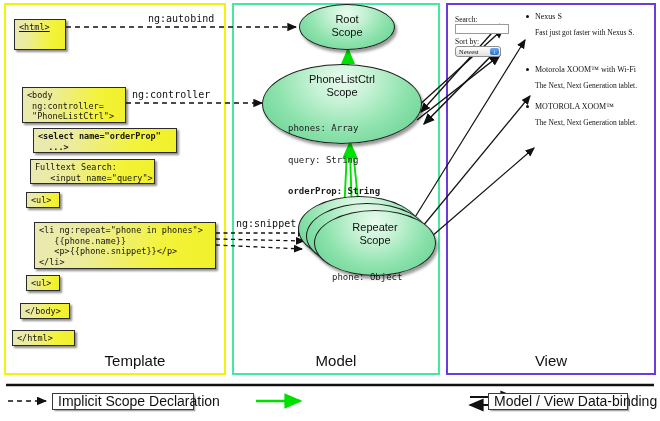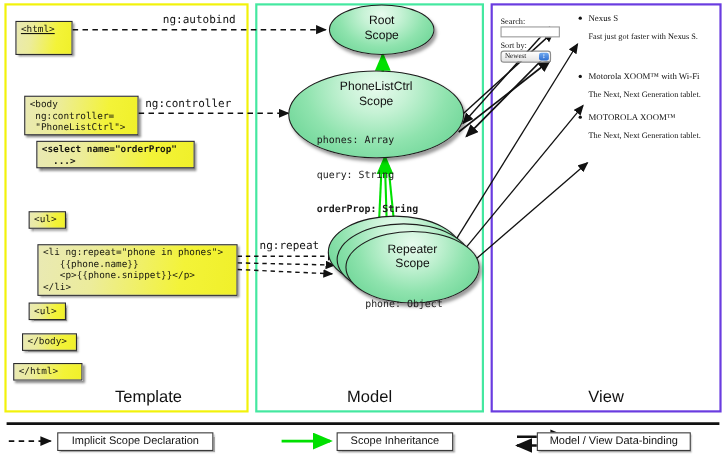--- a/index.html
+++ b/index.html
@@ -154,21 +154,21 @@
   #legend {
     position: absolute;
     left: 0; top: 381px; width: 660px; height: 40px;
   }
   .legend-box {
     position: absolute;
     border: 1px solid #3a3a3a;
     background: #fff;
     box-shadow: 1.5px 1.5px 1.5px rgba(0,0,0,0.35);
     font-family: "Liberation Sans", sans-serif;
-    font-size: 10px;
+    font-size: 14px;
     color: #111;
     line-height: 15px;
     text-align: center;
     box-sizing: border-box;
     white-space: nowrap;
     padding: 0 5px;
   }
   svg.overlay {
     position: absolute; left: 0; top: 0;
     width: 660px; height: 421px;
@@ -247,39 +247,41 @@
 
   <div class="codebox" style="left:14px; top:19px; width:52px; height:31px;text-decoration:underline;">&lt;html&gt;</div>
 
   <div class="codebox" style="left:22px; top:87px; width:104px; height:36px;">&lt;body
  ng:controller=
  "PhoneListCtrl"&gt;</div>
 
   <div class="codebox bold" style="left:33px; top:128px; width:144px; height:25px;">&lt;select name="orderProp"
   ...&gt;</div>
 
+  <div class="codebox" style="left:30px; top:159px; width:125px; height:25px;">Fulltext Search:
+   &lt;input name="query"&gt;</div>
 
   <div class="codebox" style="left:26px; top:192px; width:34px; height:16px;">&lt;ul&gt;</div>
 
   <div class="codebox" style="left:34px; top:222px; width:182px; height:47px;">&lt;li ng:repeat="phone in phones"&gt;
    {{phone.name}}
    &lt;p&gt;{{phone.snippet}}&lt;/p&gt;
 &lt;/li&gt;</div>
 
   <div class="codebox" style="left:26px; top:275px; width:34px; height:16px;">&lt;ul&gt;</div>
 
   <div class="codebox" style="left:20px; top:303px; width:50px; height:16px;">&lt;/body&gt;</div>
 
   <div class="codebox" style="left:12px; top:330px; width:63px; height:16px;">&lt;/html&gt;</div>
 
   <div class="conn-label" style="left:148px; top:13px;">ng:autobind</div>
 
   <div class="conn-label" style="left:132px; top:89px;">ng:controller</div>
 
-  <div class="conn-label" style="left:236px; top:218px;">ng:repeat</div>
+  <div class="conn-label" style="left:236px; top:218px;">ng:snippet</div>
 
   <div class="scope" style="left:299px; top:4px; width:96px; height:46px;">
     <div class="sc-title" style="margin-top:8px;">Root</div>
     <div class="sc-title">Scope</div>
   </div>
 
   <div class="scope" style="left:262px; top:64px; width:160px; height:80px;">
     <div class="sc-title" style="margin-top:8px;">PhoneListCtrl</div>
     <div class="sc-title">Scope</div>
     <div class="sc-props" style="margin-top:4px; margin-left:25px;">
@@ -344,17 +346,16 @@
 
       <path d="M8,20 L46,20" stroke="#111" stroke-width="1.5" fill="none" stroke-dasharray="5,4" marker-end="url(#lg-black)"></path>
 
       <path d="M256,20 L300,20" stroke="#00e000" stroke-width="2.6" fill="none" marker-end="url(#lg-green)"></path>
 
       <path d="M470,16 L514,16" stroke="#111" stroke-width="2.2" fill="none" marker-end="url(#lg-black)"></path>
       <path d="M514,24 L470,24" stroke="#111" stroke-width="2.2" fill="none" marker-end="url(#lg-black)"></path>
     </svg>
 
     <div class="legend-box" style="left:52px; top:12px; width:142px; height:17px;">Implicit Scope Declaration</div>
-    <div class="legend-box" style="left:306px; top:12px; width:106px; height:17px;">Scope Inheritance</div>
     <div class="legend-box" style="left:488px; top:12px; width:140px; height:17px;">Model / View Data-binding</div>
   </div>
 
 </div>
 
 </body></html>

